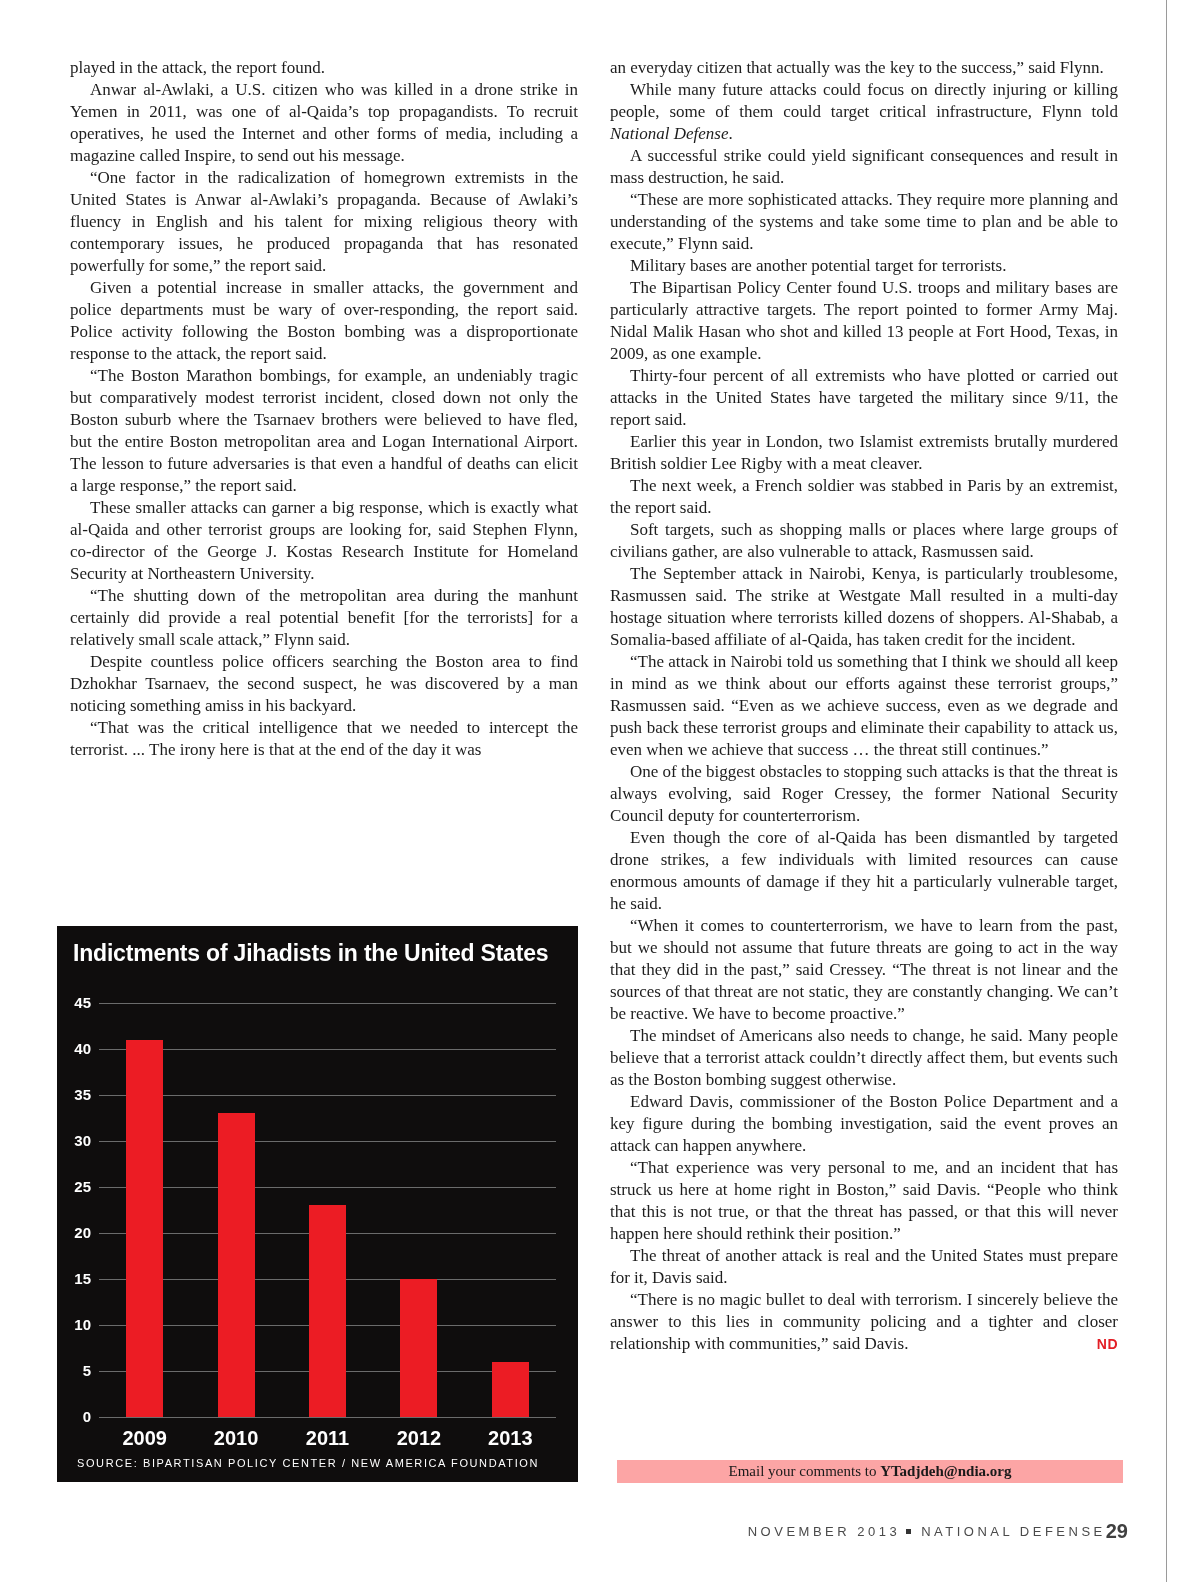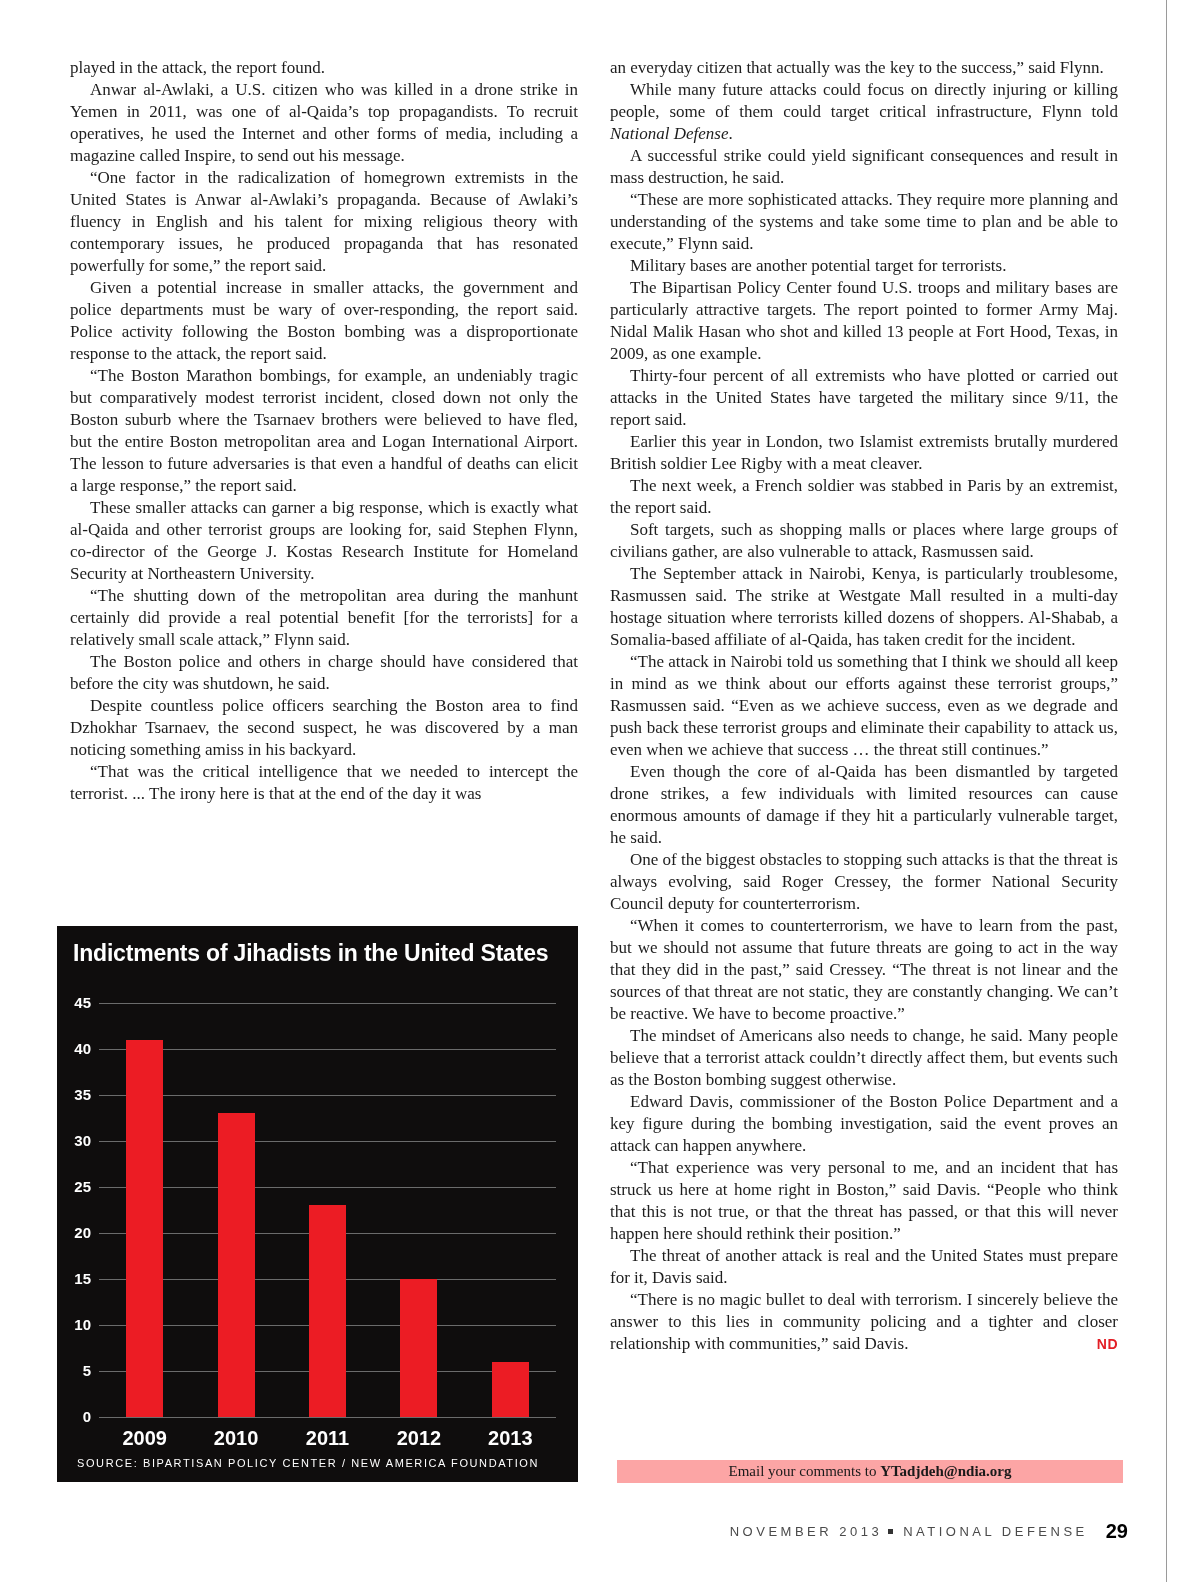--- a/index.html
+++ b/index.html
@@ -49,54 +49,53 @@
     background:#fca5a5;text-align:center;font-size:15px;line-height:23px;
     color:#1a1a1a;
   }
   .email-bar b{font-weight:700;}
   .footer{
     position:absolute;top:1520px;right:72px;display:flex;align-items:center;
     font-family:"Liberation Sans",sans-serif;
   }
   .footer .meta{font-size:13px;letter-spacing:3.5px;color:#4a4a4a;}
   .footer .sq{display:inline-block;width:5px;height:5px;background:#333;margin:0 10px 1px 6px;}
-  .footer .pagenum{font-size:20px;font-weight:700;color:#000000;margin-left:18px;}
+  .footer .pagenum{font-size:20px;font-weight:700;color:#404040;margin-left:0;}
   .vrule{position:absolute;left:1166px;top:0;width:1px;height:1582px;background:#9a9a9a;}
 </style>
 </head>
 <body>
 
 <div class="col col-left">
     <p>played in the attack, the report found.</p>
     <p>Anwar al-Awlaki, a U.S. citizen who was killed in a drone strike in Yemen in 2011, was one of al-Qaida’s top propagandists. To recruit operatives, he used the Internet and other forms of media, including a magazine called Inspire, to send out his message.</p>
     <p>“One factor in the radicalization of homegrown extremists in the United States is Anwar al-Awlaki’s propaganda. Because of Awlaki’s fluency in English and his talent for mixing religious theory with contemporary issues, he produced propaganda that has resonated powerfully for some,” the report said.</p>
     <p>Given a potential increase in smaller attacks, the government and police departments must be wary of over-responding, the report said. Police activity following the Boston bombing was a disproportionate response to the attack, the report said.</p>
     <p>“The Boston Marathon bombings, for example, an undeniably tragic but comparatively modest terrorist incident, closed down not only the Boston suburb where the Tsarnaev brothers were believed to have fled, but the entire Boston metropolitan area and Logan International Airport. The lesson to future adversaries is that even a handful of deaths can elicit a large response,” the report said.</p>
     <p>These smaller attacks can garner a big response, which is exactly what al-Qaida and other terrorist groups are looking for, said Stephen Flynn, co-director of the George J. Kostas Research Institute for Homeland Security at Northeastern University.</p>
     <p>“The shutting down of the metropolitan area during the manhunt certainly did provide a real potential benefit [for the terrorists] for a relatively small scale attack,” Flynn said.</p>
-    <p>The Boston police and others in charge should have considered that before the city was shutdown, he said.</p>
     <p>Despite countless police officers searching the Boston area to find Dzhokhar Tsarnaev, the second suspect, he was discovered by a man noticing something amiss in his backyard.</p>
     <p>“That was the critical intelligence that we needed to intercept the terrorist. ... The irony here is that at the end of the day it was</p>
   </div>
 
 <div class="col col-right">
     <p>an everyday citizen that actually was the key to the success,” said Flynn.</p>
     <p>While many future attacks could focus on directly injuring or killing people, some of them could target critical infrastructure, Flynn told <i>National Defense</i>.</p>
     <p>A successful strike could yield significant consequences and result in mass destruction, he said.</p>
     <p>“These are more sophisticated attacks. They require more planning and understanding of the systems and take some time to plan and be able to execute,” Flynn said.</p>
     <p>Military bases are another potential target for terrorists.</p>
     <p>The Bipartisan Policy Center found U.S. troops and military bases are particularly attractive targets. The report pointed to former Army Maj. Nidal Malik Hasan who shot and killed 13 people at Fort Hood, Texas, in 2009, as one example.</p>
     <p>Thirty-four percent of all extremists who have plotted or carried out attacks in the United States have targeted the military since 9/11, the report said.</p>
     <p>Earlier this year in London, two Islamist extremists brutally murdered British soldier Lee Rigby with a meat cleaver.</p>
     <p>The next week, a French soldier was stabbed in Paris by an extremist, the report said.</p>
     <p>Soft targets, such as shopping malls or places where large groups of civilians gather, are also vulnerable to attack, Rasmussen said.</p>
     <p>The September attack in Nairobi, Kenya, is particularly troublesome, Rasmussen said. The strike at Westgate Mall resulted in a multi-day hostage situation where terrorists killed dozens of shoppers. Al-Shabab, a Somalia-based affiliate of al-Qaida, has taken credit for the incident.</p>
     <p>“The attack in Nairobi told us something that I think we should all keep in mind as we think about our efforts against these terrorist groups,” Rasmussen said. “Even as we achieve success, even as we degrade and push back these terrorist groups and eliminate their capability to attack us, even when we achieve that success … the threat still continues.”</p>
+    <p>One of the biggest obstacles to stopping such attacks is that the threat is always evolving, said Roger Cressey, the former National Security Council deputy for counterterrorism.</p>
     <p>Even though the core of al-Qaida has been dismantled by targeted drone strikes, a few individuals with limited resources can cause enormous amounts of damage if they hit a particularly vulnerable target, he said.</p>
-    <p>One of the biggest obstacles to stopping such attacks is that the threat is always evolving, said Roger Cressey, the former National Security Council deputy for counterterrorism.</p>
     <p>“When it comes to counterterrorism, we have to learn from the past, but we should not assume that future threats are going to act in the way that they did in the past,” said Cressey. “The threat is not linear and the sources of that threat are not static, they are constantly changing. We can’t be reactive. We have to become proactive.”</p>
     <p>The mindset of Americans also needs to change, he said. Many people believe that a terrorist attack couldn’t directly affect them, but events such as the Boston bombing suggest otherwise.</p>
     <p>Edward Davis, commissioner of the Boston Police Department and a key figure during the bombing investigation, said the event proves an attack can happen anywhere.</p>
     <p>“That experience was very personal to me, and an incident that has struck us here at home right in Boston,” said Davis. “People who think that this is not true, or that the threat has passed, or that this will never happen here should rethink their position.”</p>
     <p>The threat of another attack is real and the United States must prepare for it, Davis said.</p>
     <p>“There is no magic bullet to deal with terrorism. I sincerely believe the answer to this lies in community policing and a tighter and closer relationship with communities,” said Davis.<span class="endmark">ND</span></p>
   </div>
 
 <div class="chart" style="background: rgb(15, 13, 13); color: rgb(255, 255, 255);">
   <div class="chart-title">Indictments of Jihadists in the United States</div>

